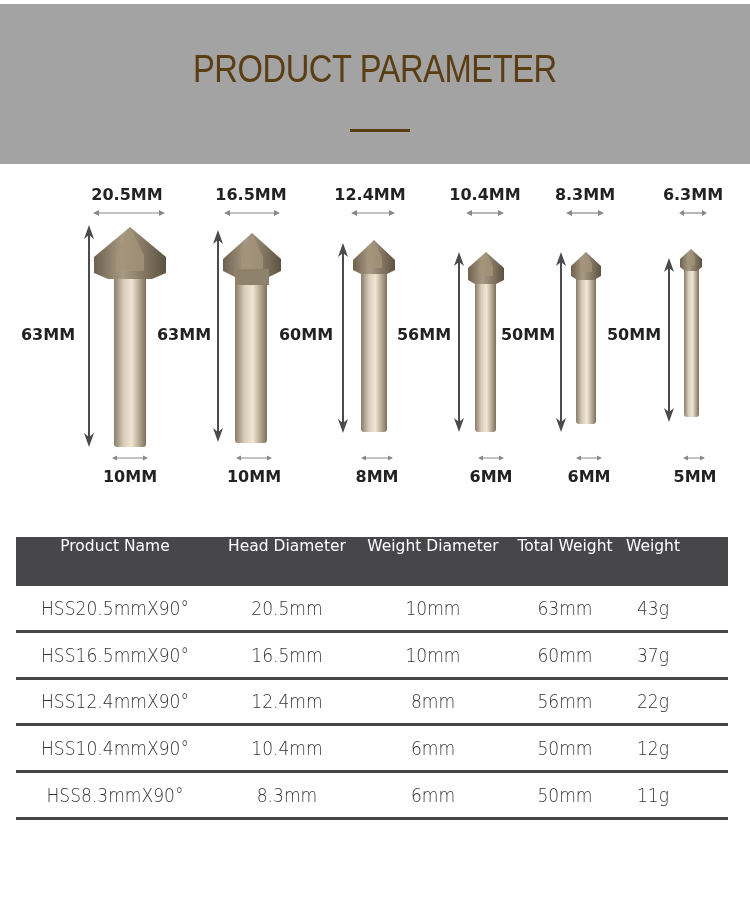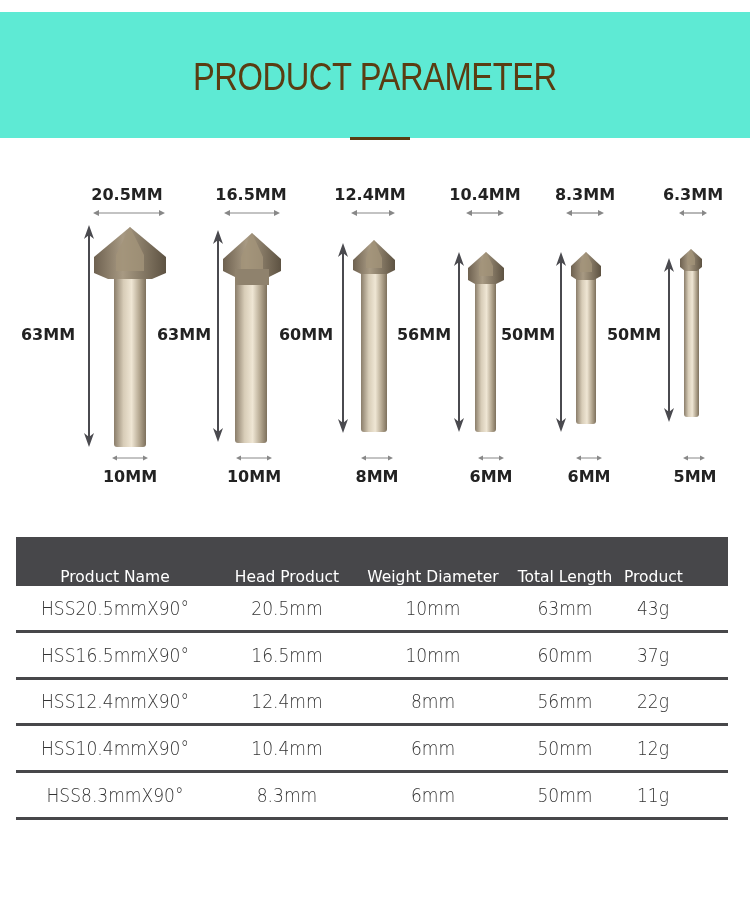--- a/index.html
+++ b/index.html
@@ -1,21 +1,21 @@
 <!DOCTYPE html>
 <html><head>
   <meta charset="utf-8">
   <style>
     * { margin: 0; padding: 0; box-sizing: border-box; }
     html, body { width: 750px; height: 917px; background: #ffffff; overflow: hidden; }
     body { position: relative; font-family: "Liberation Sans", sans-serif; }
 
     .banner {
-      position: absolute; left: 0; top: 12px; width: 750px; height: 126px;
-      background: #5eead4;
+      position: absolute; left: 0; top: 4px; width: 750px; height: 160px;
+      background: #a3a3a3;
     }
     .banner-title {
       position: absolute; left: 0; top: 44px; width: 750px; text-align: center;
       font-family: "Liberation Sans", sans-serif; font-size: 38px; color: #5a3d12;
       letter-spacing: -0.5px; transform: scaleX(0.86); transform-origin: 374px 0;
     }
     .banner-underline {
       position: absolute; left: 350px; top: 125px; width: 60px; height: 3px;
       background: #5a3d12;
     }
@@ -29,21 +29,21 @@
     .harrow { position: absolute; height: 6px; }
     .harrow svg, .varrow svg { display: block; }
     .varrow { position: absolute; width: 10px; }
     .bit { position: absolute; }
     .bit svg { display: block; overflow: visible; }
 
     .table {
       position: absolute; left: 16px; top: 537px; width: 712px;
     }
     .thead {
-      height: 49px; background: #47474a; display: flex; align-items: flex-end;
+      height: 49px; background: #47474a; display: flex; align-items: flex-start;
     }
     .th {
       color: #ffffff; font-family: "DejaVu Sans", sans-serif; font-size: 15.5px;
       text-align: center; white-space: nowrap;
     }
     .trow {
       height: 46.8px; display: flex; align-items: center;
       border-bottom: 3px solid #47474a;
     }
     .td {
@@ -254,24 +254,24 @@
         <line x1="3" y1="3" x2="19" y2="3" stroke="#888" stroke-width="1"></line>
         <path d="M0 3 L5 0.5 L5 5.5Z M22 3 L17 0.5 L17 5.5Z" fill="#888"></path>
       </svg>
   </div>
   <div class="dim-label" style="left:695px; top:328px;">5MM</div>
 </div>
 
 <div class="table">
   <div class="thead">
     <div class="th c1">Product Name</div>
-    <div class="th c2">Head Product</div>
+    <div class="th c2">Head Diameter</div>
     <div class="th c3">Weight Diameter</div>
-    <div class="th c4">Total Length</div>
-    <div class="th c5">Product</div>
+    <div class="th c4">Total Weight</div>
+    <div class="th c5">Weight</div>
   </div>
   <div class="trow">
     <div class="td c1">HSS20.5mmX90°</div>
     <div class="td c2">20.5mm</div>
     <div class="td c3">10mm</div>
     <div class="td c4">63mm</div>
     <div class="td c5">43g</div>
   </div>
   <div class="trow">
     <div class="td c1">HSS16.5mmX90°</div>

